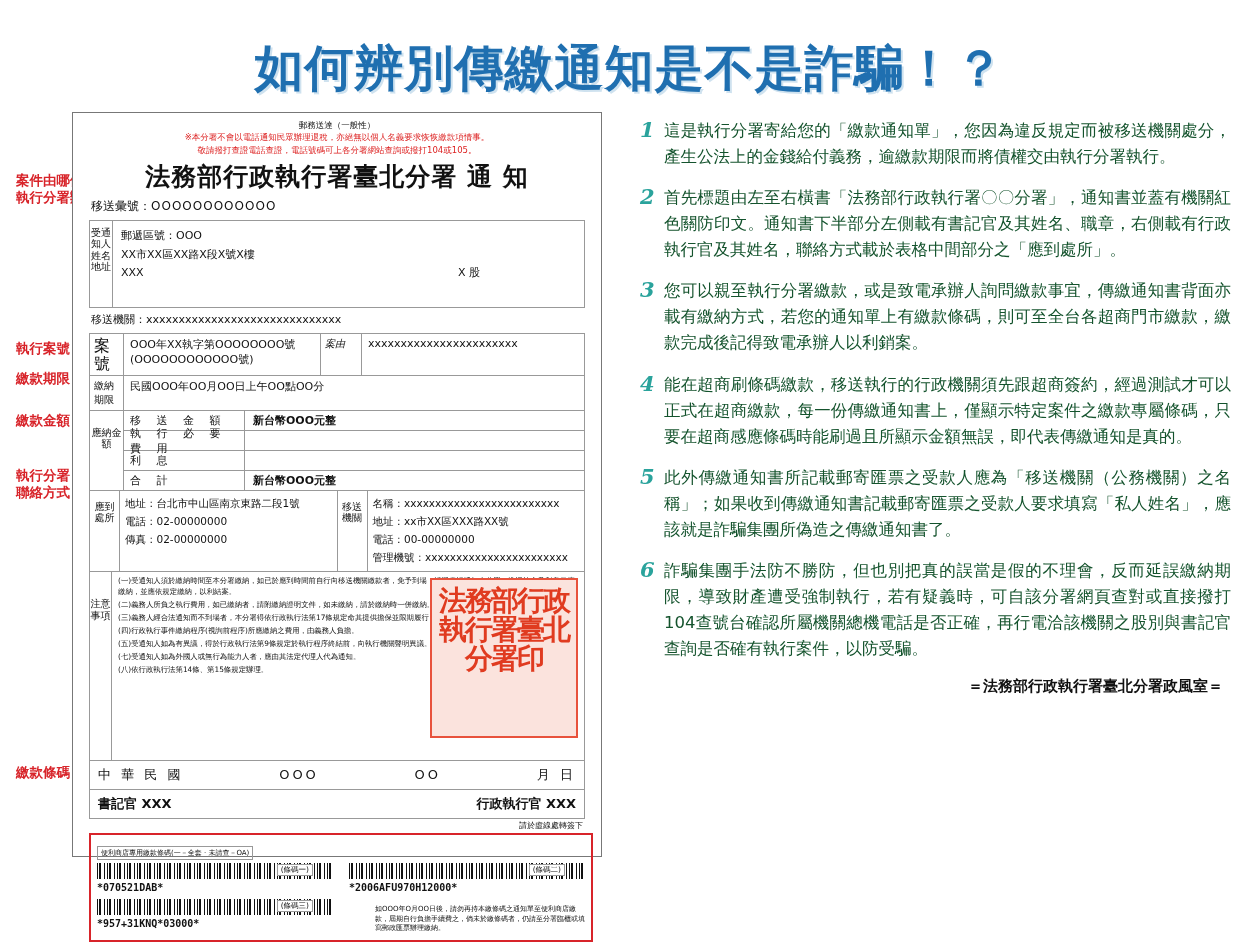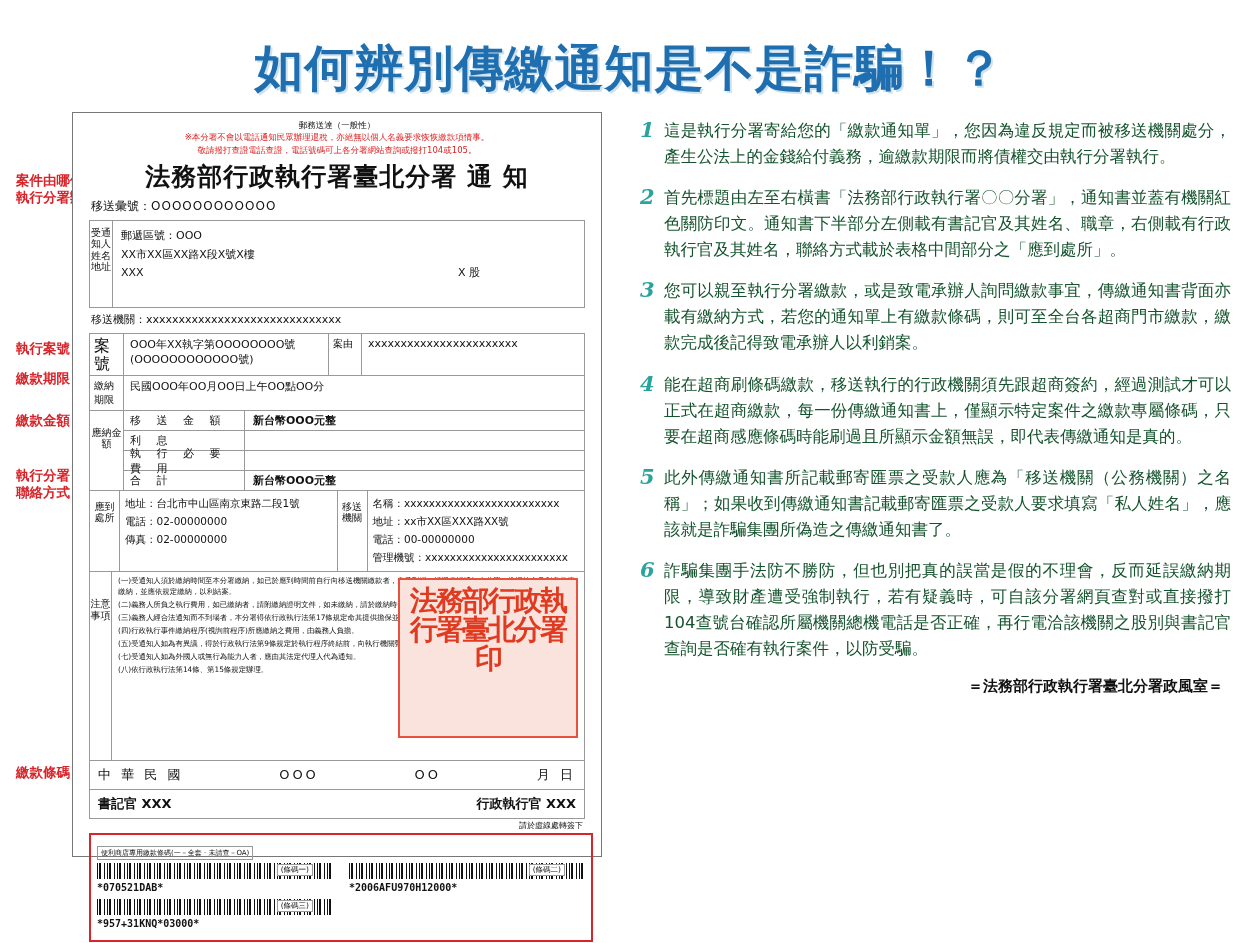--- a/index.html
+++ b/index.html
@@ -119,23 +119,24 @@
     font-size: 16px;
   }
   .case-row .cell-val {
     flex: 1;
     padding: 3px 6px;
   }
   .case-row .cell-label2 {
     border-left: 1px solid #999;
     border-right: 1px solid #999;
     padding: 3px 4px;
-    width: 34px;
+    width: 42px;
     box-sizing: border-box;
     font-size: 10px;
+    font-style: italic;
   }
   .case-row .cell-val2 {
     width: 210px;
     padding: 3px 6px;
   }
   .pay-row {
     display: flex;
     border: 1px solid #999;
     border-top: none;
     margin: 0 16px;
@@ -247,21 +248,21 @@
     line-height: 1.5;
     position: relative;
   }
   .notes-table .nb p {
     margin: 0 0 2px 0;
   }
   .seal {
     position: absolute;
     right: 6px;
     top: 6px;
-    width: 180px;
+    width: 148px;
     height: 160px;
     border: 2px solid #e8523c;
     background: #fbe3dd;
     color: #e03b20;
     font-size: 28px;
     line-height: 1.05;
     letter-spacing: -2px;
     padding: 6px;
     box-sizing: border-box;
     font-family: "DejaVu Serif", serif;
@@ -483,25 +484,25 @@
       </div>
 
       <div class="amount-table">
         <div class="side">應納金額</div>
         <div class="rows">
           <div class="r">
             <div class="k">移 送 金 額</div>
             <div class="v">新台幣OOO元整</div>
           </div>
           <div class="r">
+            <div class="k">執 行 必 要 費 用</div>
+            <div class="v"></div>
+          </div>
+          <div class="r">
             <div class="k">利 息</div>
-            <div class="v"></div>
-          </div>
-          <div class="r">
-            <div class="k">執 行 必 要 費 用</div>
             <div class="v"></div>
           </div>
           <div class="r">
             <div class="k">合 計</div>
             <div class="v">新台幣OOO元整</div>
           </div>
         </div>
       </div>
 
       <div class="contact-table">
@@ -573,20 +574,21 @@
           </div>
         </div>
         <div class="bar-grid" style="margin-top:6px;">
           <div class="bar-cell">
             <div class="bars"></div>
             <div class="bar-cap">(條碼三)</div>
             <div class="bar-num">*957+31KNQ*03000*</div>
           </div>
           <div class="bar-cell"></div>
         </div>
+        <div class="bc-note">如OOO年O月OO日後，請勿再持本繳條碼之通知單至便利商店繳款，屆期自行負擔手續費之，倘未於繳條碼者，仍請至分署臨櫃或填寫郵政匯票辦理繳納。</div>
       </div>
 
       <div class="doc-footer">
         <div>(本通知書係經記官簽章無效)</div>
 
       </div>
     </div>
   </div>
 
   <div class="right-col">

